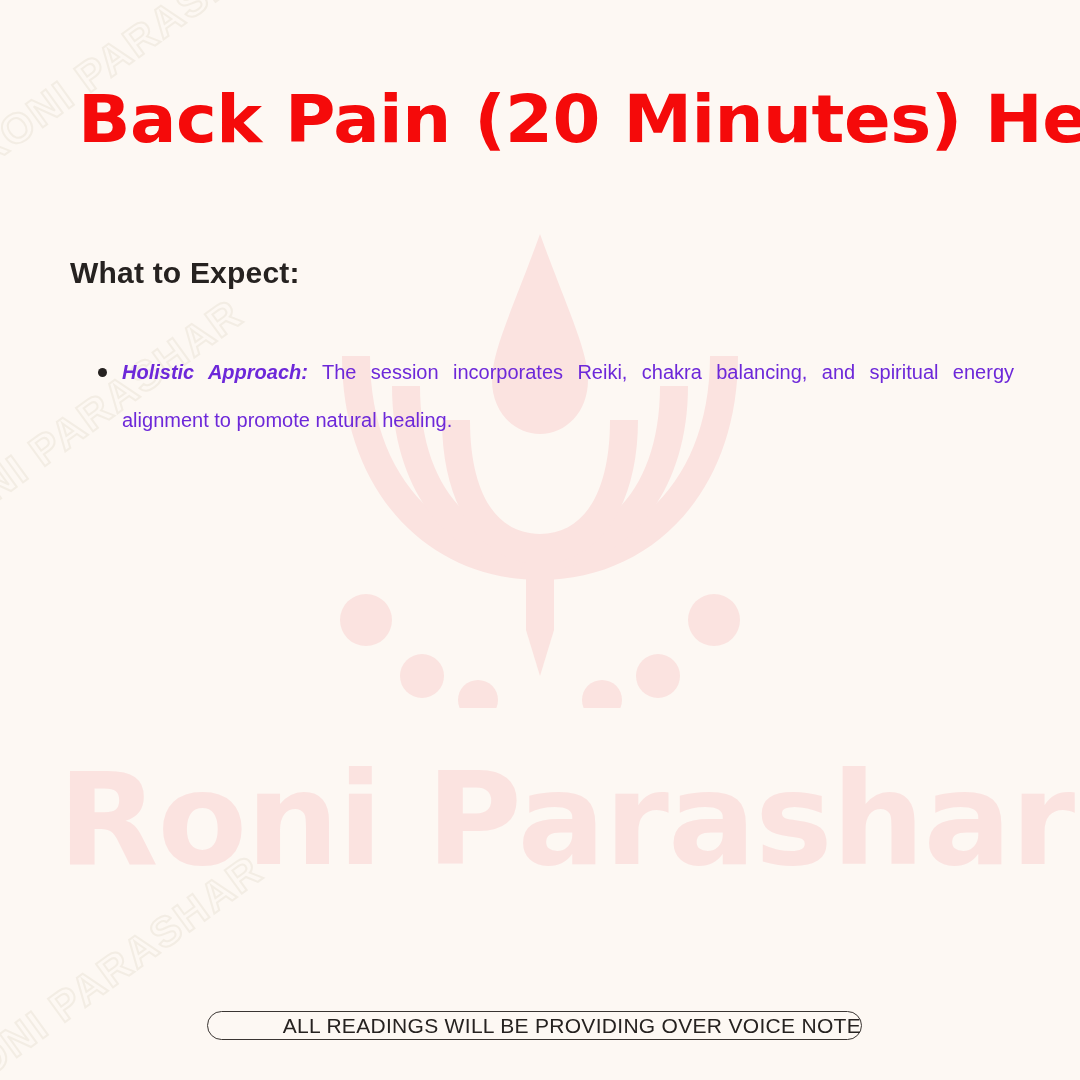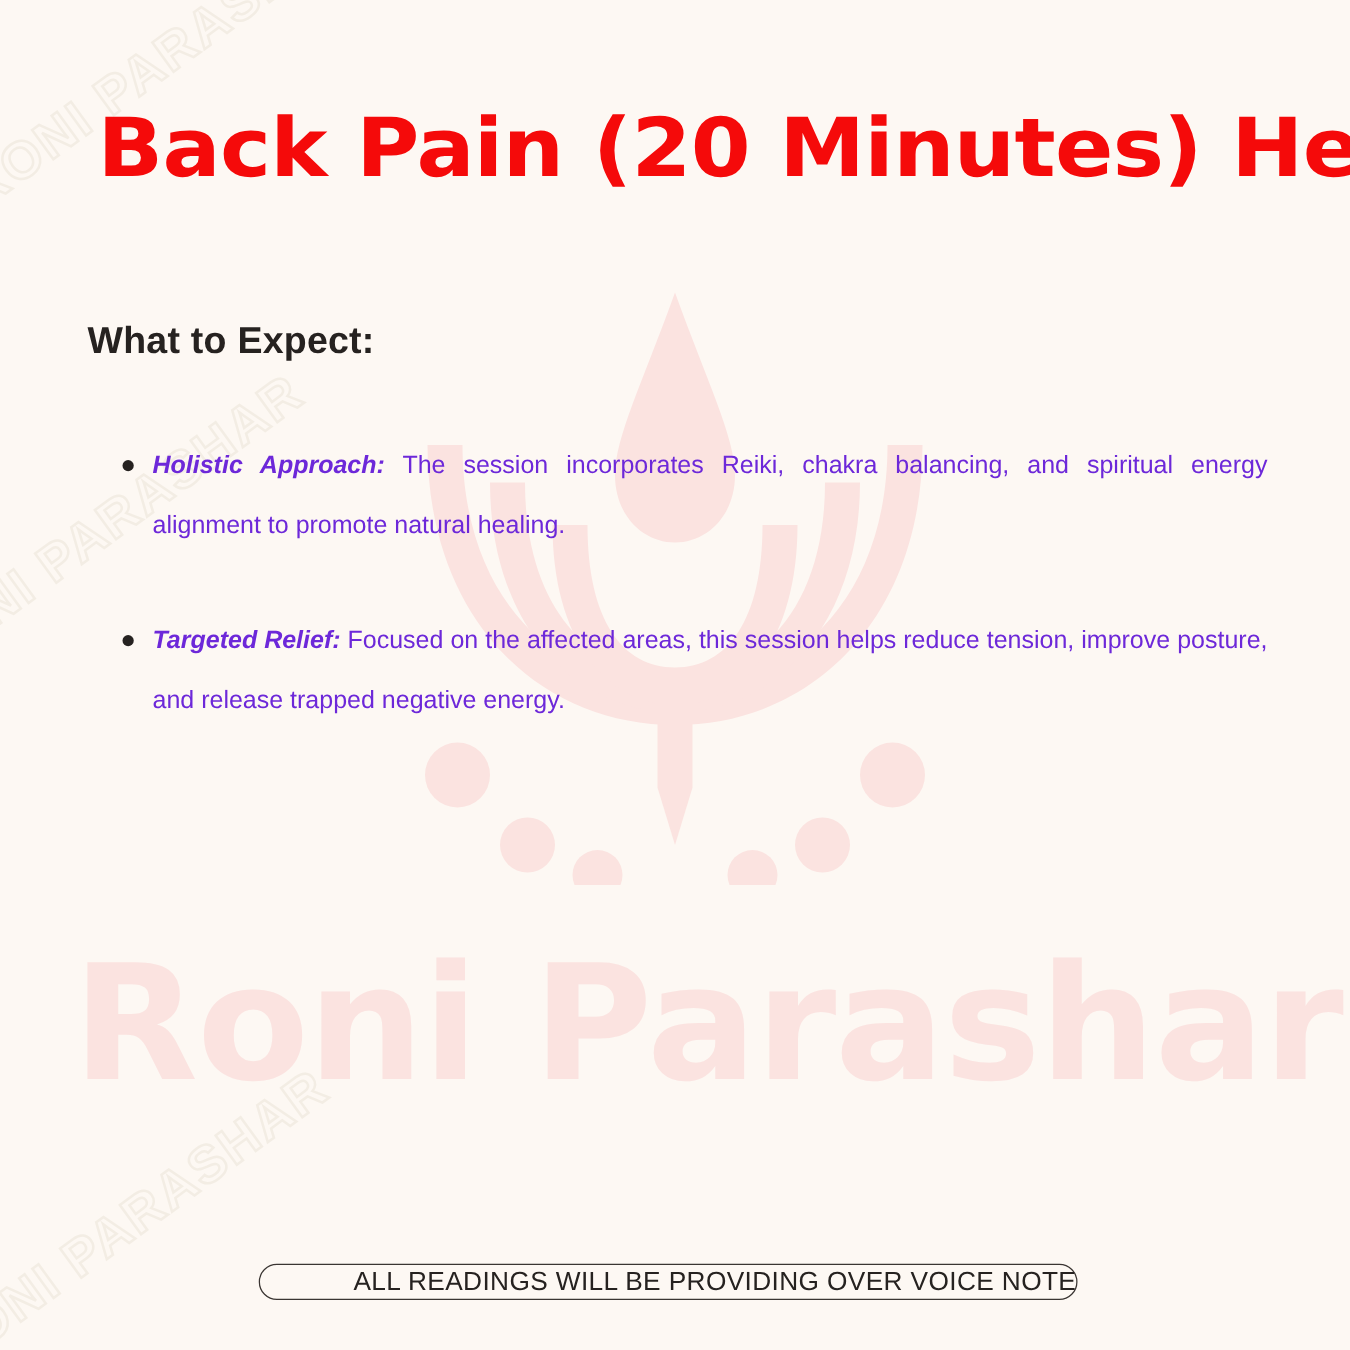--- a/index.html
+++ b/index.html
@@ -195,23 +195,20 @@
     <div class="title">Back Pain (20 Minutes) Healing</div>
 
     <div class="subhead">What to Expect:</div>
 
     <div class="bullets">
 
       <div class="bullet">
         <span class="dot"></span><span class="lead">Holistic Approach:</span><span class="body"> The session incorporates Reiki, chakra balancing, and spiritual energy alignment to promote natural healing.</span>
       </div>
 
-      <div class="bullet">
-        <span class="dot"></span><span class="lead">Targeted Relief:</span><span class="body"> Focused on the affected areas, this session helps reduce tension, improve posture, and release trapped negative energy.</span>
-      </div>
 
 
     </div>
 
     <div class="pill">
       <span>ALL READINGS WILL BE PROVIDING OVER VOICE NOTE</span>
     </div>
 
   </div>
 </div>

